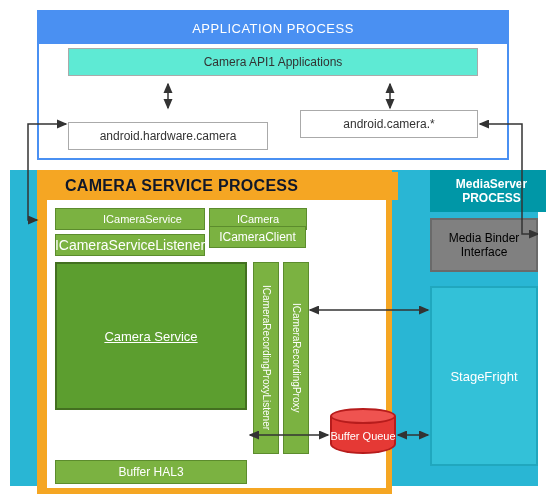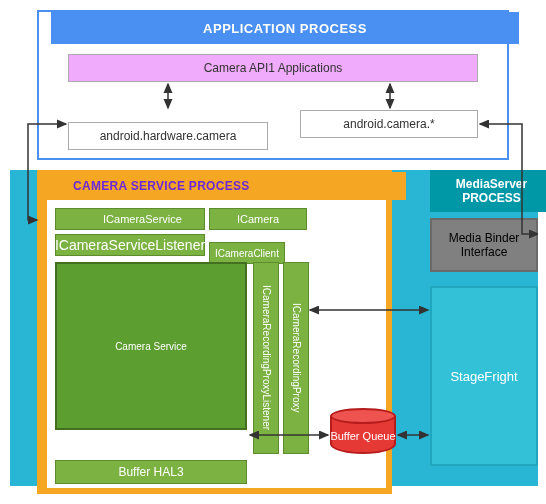--- a/index.html
+++ b/index.html
@@ -26,32 +26,32 @@
     text-align: center;
   }
   
   .app-process {
     left: 27px; top: 0px; width: 472px; height: 150px;
     border: 2px solid #4a90f2;
     background: #fff;
   }
   .app-process-header {
     position: absolute;
-    left: 12px; top: 0; width: 100%; height: 32px;
+    left: 0; top: 0; width: 100%; height: 32px;
     background: #4a90f2;
     color: #fff;
-    font-weight: bold;
+    font-weight: normal;
     font-size: 13px;
     display: flex; align-items: center; justify-content: center;
     letter-spacing: 0.5px;
   }
   .camera-api-apps {
-    left: 58px; top: 44px; width: 410px; height: 28px;
+    left: 58px; top: 38px; width: 410px; height: 28px;
     border: 1px solid #aaa;
-    background: #f0abfc;
+    background: #5eead4;
     font-size: 12px;
     color: #333;
   }
   .android-hw-camera {
     left: 58px; top: 112px; width: 200px; height: 28px;
     border: 1px solid #aaa; background:#fff;
     font-size: 12px; color:#333;
   }
   .android-media {
     left: 290px; top: 100px; width: 178px; height: 28px;
@@ -64,23 +64,23 @@
     background: #29b6d4;
     border: none;
   }
   
   .cam-svc-process {
     left: 27px; top: 160px; width: 355px; height: 324px;
     background: #f5a623;
     border: 2px solid #f5a623;
   }
   .cam-svc-header {
-    position:absolute; left:16px; top:0; width:100%; height:28px;
+    position:absolute; left:8px; top:0; width:100%; height:28px;
     background:#f5a623;
-    color:#6d28d9; font-weight:bold; font-size:12px;
+    color:#0f172a; font-weight:bold; font-size:16px;
     display:flex; align-items:center; padding-left:18px;
     letter-spacing:0.3px;
   }
   .cam-svc-inner {
     position:absolute;
     left:8px; top:28px; width:339px; height:288px;
     background:#fff;
   }
   
   .mediasrv-header {
@@ -117,28 +117,28 @@
     position:absolute; left:162px; top:8px; width:98px; height:22px;
     background:#7bb241; border:1px solid #5c8c2d; color:#fff; font-size:11px;
     display:flex;align-items:center;justify-content:center;
   }
   .icamservicelistener {
     position:absolute; left:8px; top:34px; width:150px; height:22px;
     background:#7bb241; border:1px solid #5c8c2d; color:#fff; font-size:14px;
     display:flex;align-items:center;justify-content:center;
   }
   .icameraclient {
-    position:absolute; left:162px; top:42px; width:76px; height:22px;
-    background:#7bb241; border:1px solid #5c8c2d; color:#fff; font-size:10px;
+    position:absolute; left:162px; top:26px; width:97px; height:22px;
+    background:#7bb241; border:1px solid #5c8c2d; color:#fff; font-size:12px;
     display:flex;align-items:center;justify-content:center;
   }
   .camera-service-big {
-    position:absolute; left:8px; top:62px; width:192px; height:168px;
-    background:#5c9e2f; border:2px solid #437020; color:#fff; font-size:10px;
-    display:flex;align-items:center;justify-content:center;
+    position:absolute; left:8px; top:62px; width:192px; height:148px;
+    background:#5c9e2f; border:2px solid #437020; color:#fff; font-size:13px;
+    display:flex;align-items:center;justify-content:center;text-decoration:underline;
   }
   .rec-proxy-listener {
     position:absolute; left:206px; top:62px; width:26px; height:192px;
     background:#7bb241; border:1px solid #5c8c2d; color:#fff; font-size:10px;
     display:flex;align-items:center;justify-content:center;
     writing-mode: vertical-rl;
     text-orientation: mixed;
   }
   .rec-proxy {
     position:absolute; left:236px; top:62px; width:26px; height:192px;

